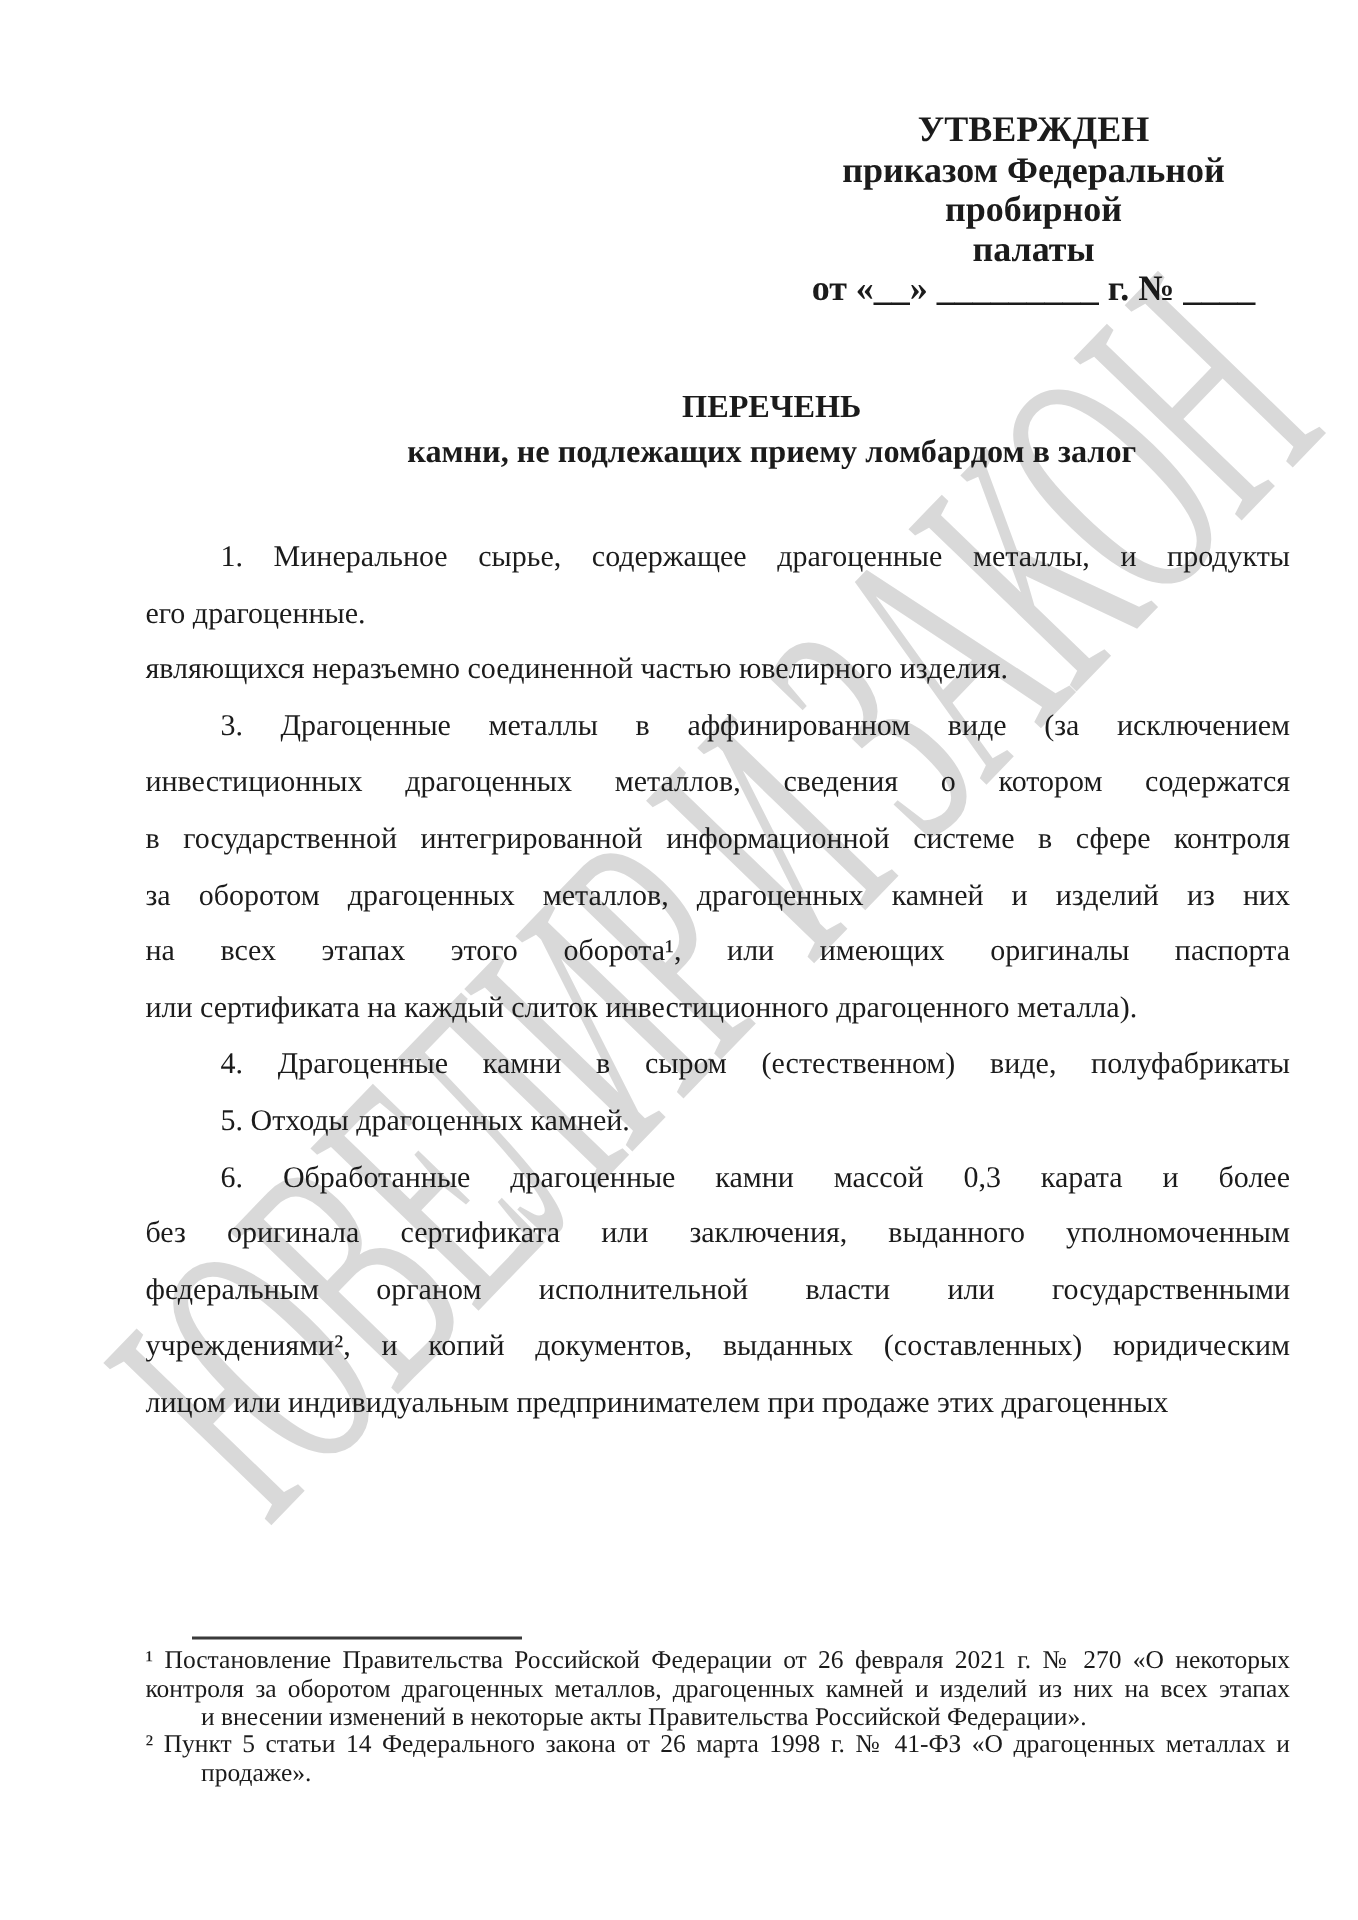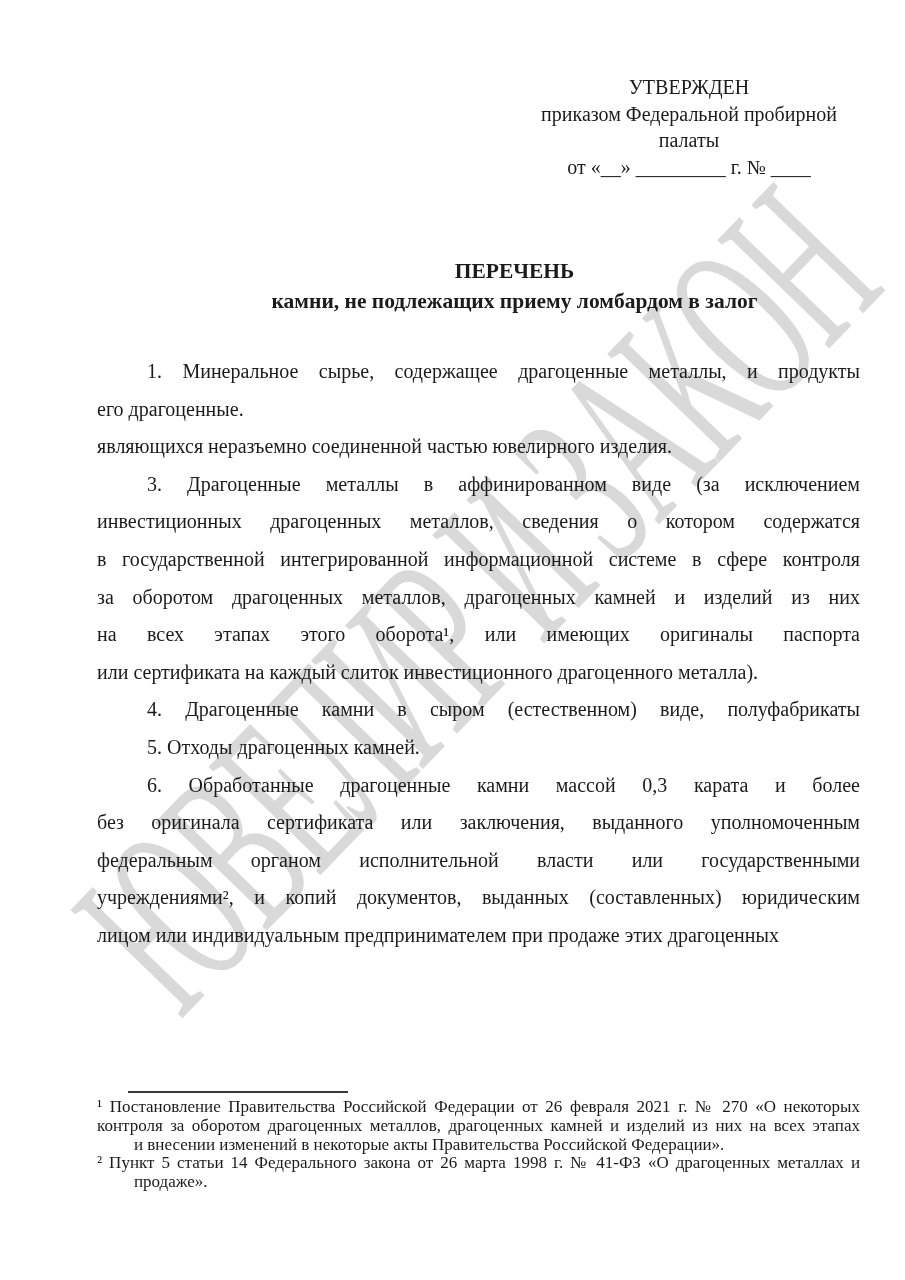--- a/index.html
+++ b/index.html
@@ -20,22 +20,23 @@
     letter-spacing:-4px;
     white-space:nowrap;
     color:rgba(0,0,0,0.15);
     z-index:1;
     user-select:none;
   }
   .layer{position:absolute;z-index:2;}
   .approval{
     top:74px;left:528px;width:322px;
     text-align:center;
-    font-size:20px;
+    font-size:24px;
     line-height:26.5px;
+    font-weight:bold;
   }
   .title{
     top:256px;left:97px;width:763px;
     padding-left:72px;
     box-sizing:border-box;
     text-align:center;
     font-weight:bold;
     font-size:21.5px;
     line-height:30px;
   }

